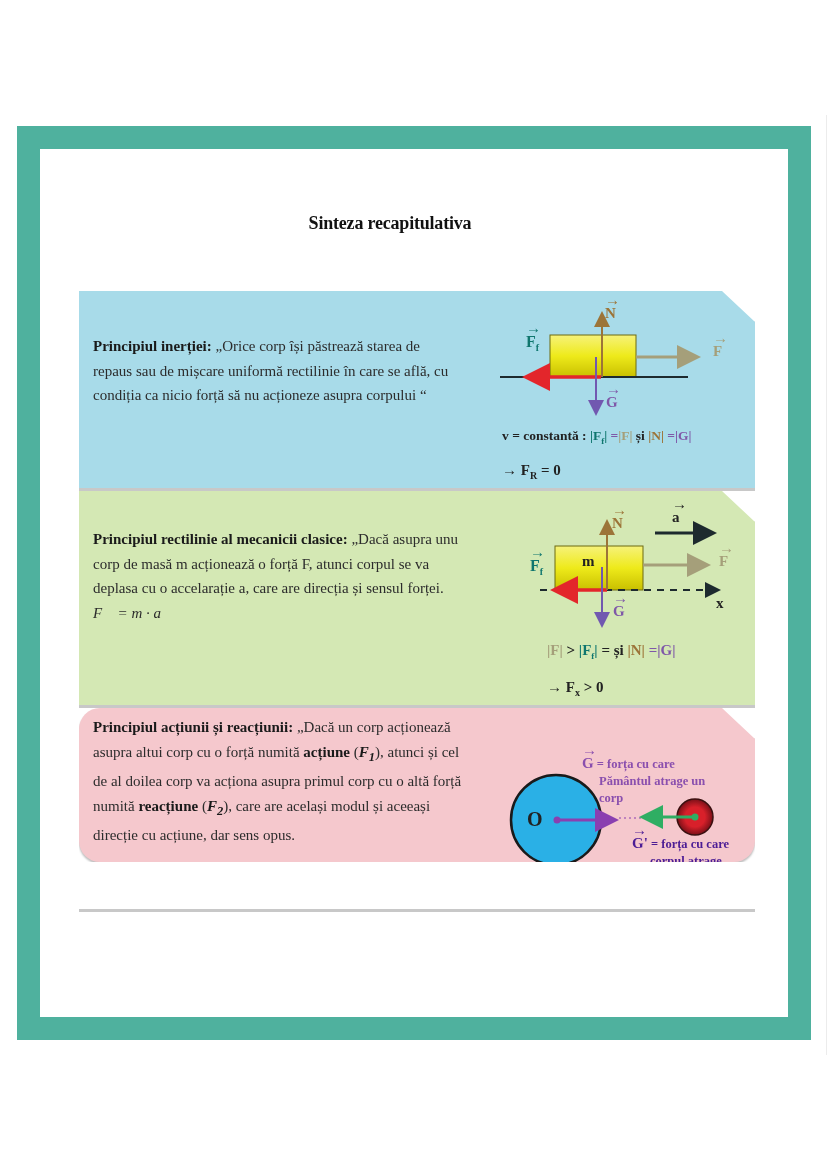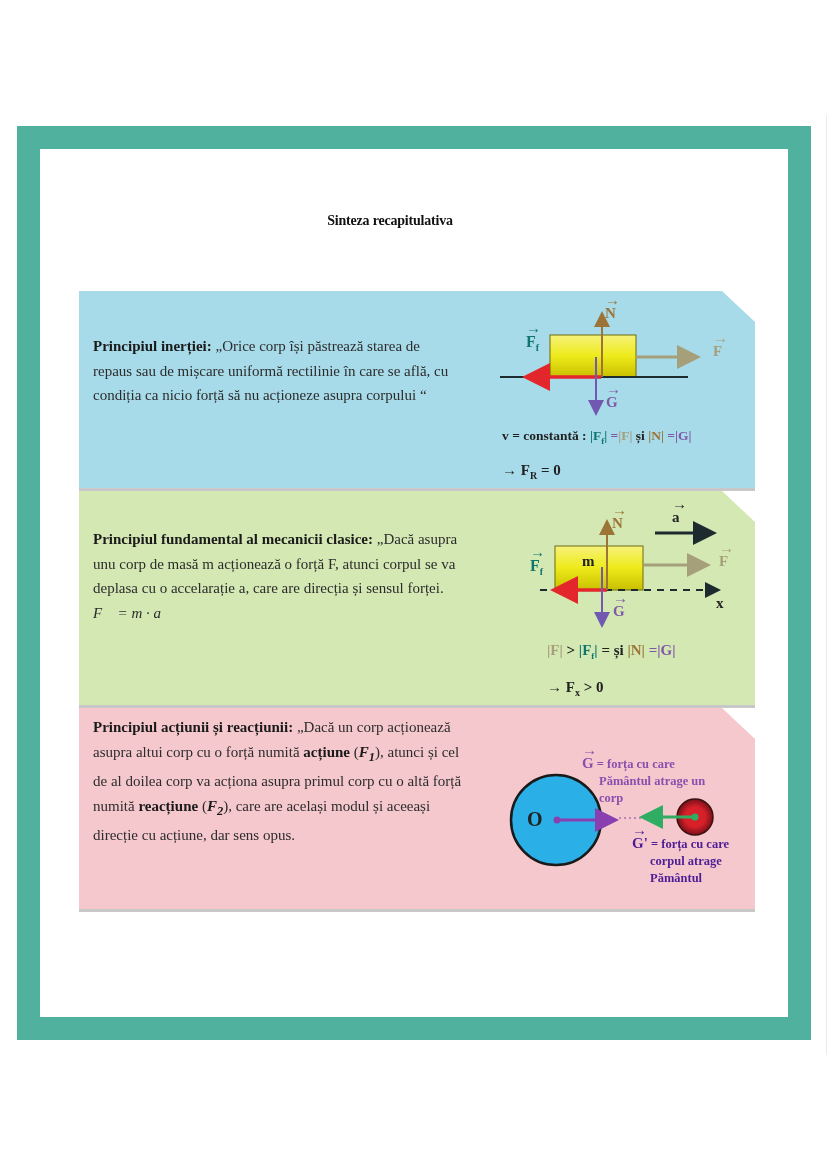--- a/index.html
+++ b/index.html
@@ -38,21 +38,21 @@
       height: 868px;
       background: #ffffff;
     }
     .page-title {
       position: absolute;
       left: 0;
       top: 213px;
       width: 780px;
       text-align: center;
       font-weight: bold;
-      font-size: 14px;
+      font-size: 18px;
       color: #111;
       font-family: "Liberation Serif", serif;
       letter-spacing: -0.2px;
     }
     .card {
       position: absolute;
       left: 79px;
       width: 676px;
       clip-path: polygon(0 0, 643px 0, 676px 31px, 676px 100%, 0 100%);
       box-shadow: 0 2px 2px rgba(0,0,0,0.25);
@@ -60,21 +60,21 @@
     .card-shadow {
       position: absolute;
       left: 79px;
       width: 676px;
       height: 3px;
       background: #9a9a9a;
       opacity: 0.55;
     }
     .card-blue { top: 291px; height: 197px; background: #a8dbe9; }
     .card-green { top: 491px; height: 214px; background: #d4e8b4; }
-    .card-pink { top: 708px; height: 201px; background: #f5c8cd; }
+    .card-pink { top: 708px; height: 154px; background: #f5c8cd; border-radius: 21px; }
 
     .card-text {
       position: absolute;
       left: 14px;
       width: 360px;
       font-size: 15px;
       line-height: 24.5px;
       color: #2c2c2c;
       font-family: "Liberation Serif", serif;
     }
@@ -187,21 +187,21 @@
     </div>
     <div class="relation" style="left:423px;top:171px;font-size:15px;text-align:center;">
       <span>→</span> <span>F</span><sub style="font-size:10px;">R</sub><span> = 0</span>
     </div>
   </div>
 </div>
 
 <div class="card-shadow" style="top:705px;"></div>
 <div class="card card-green">
   <div class="card-text">
-    <b>Principiul fundamental al mecanicii clasice:</b><span> „Dacă asupra unu corp de masă m acționează o forță F, atunci corpul se va deplasa cu o accelarație a, care are direcția și sensul forței.</span><i> F⃗ = m · a⃗</i>
+    <b>Principiul rectilinie al mecanicii clasice:</b><span> „Dacă asupra unu corp de masă m acționează o forță F, atunci corpul se va deplasa cu o accelarație a, care are direcția și sensul forței.</span><i> F⃗ = m · a⃗</i>
   </div>
 
   <div class="diagram">
     <svg width="676" height="214" style="position:absolute;left:0;top:0;">
       <defs>
         <marker id="bh-red" markerWidth="8" markerHeight="8" refX="6" refY="4" orient="auto">
             <path d="M0,0 L8,4 L0,8 z" fill="#e3262b"></path>
           </marker>
         <marker id="bh-olive" markerWidth="8" markerHeight="8" refX="6" refY="4" orient="auto">
             <path d="M0,0 L8,4 L0,8 z" fill="#a59f7a"></path>

